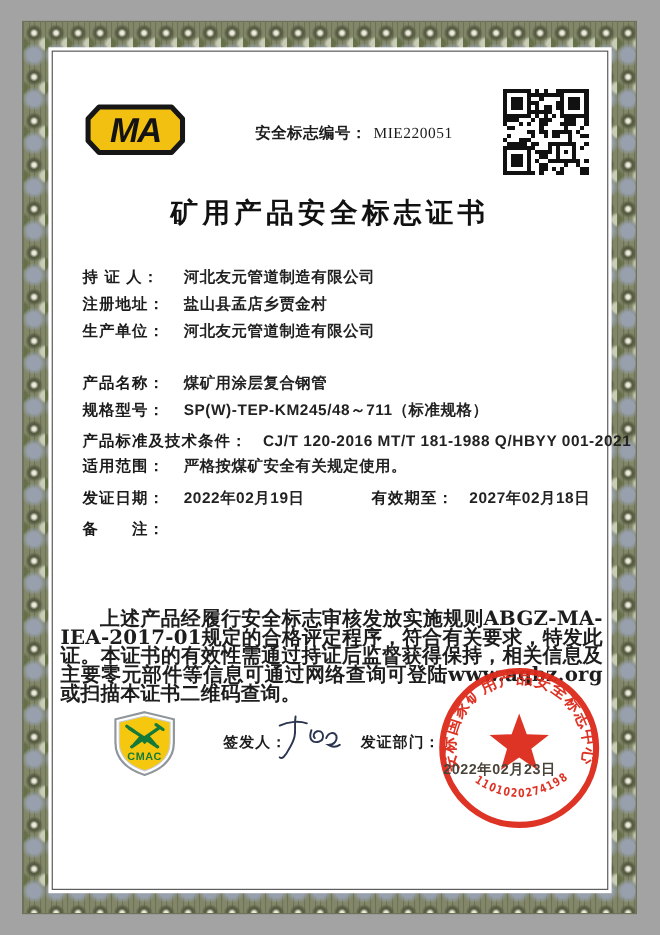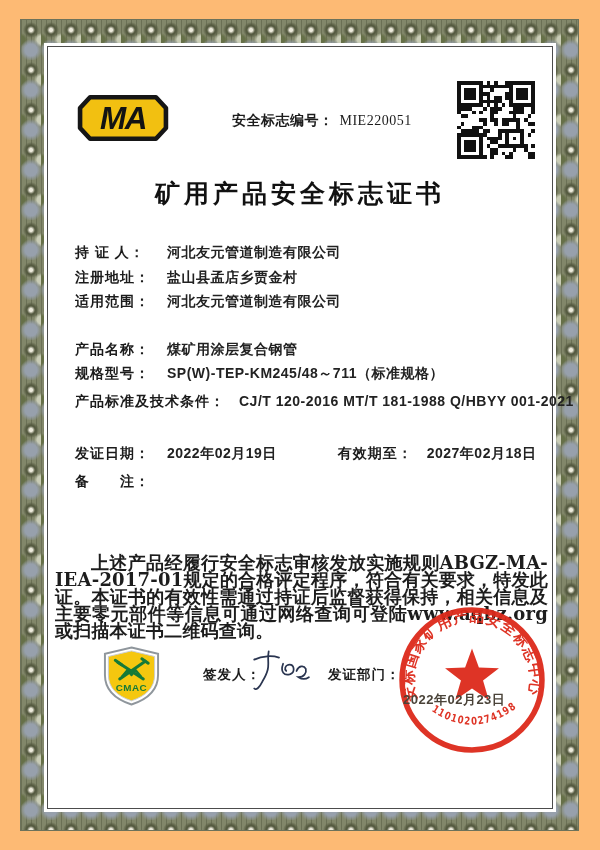--- a/index.html
+++ b/index.html
@@ -1,19 +1,19 @@
 <!DOCTYPE html>
 <html><head>
 <meta charset="utf-8">
 <style>
   * { margin:0; padding:0; box-sizing:border-box; }
   html,body { background:#ffffff; }
   body { font-family:"Liberation Sans", sans-serif; }
   .page {
-    position:relative; width:600px; height:850px; background:#fdba74;
+    position:relative; width:600px; height:850px; background:#a3a3a3;
     overflow:hidden;
   }
   
   .frame {
     position:absolute; left:20px; top:19px; right:21px; bottom:19px;
     background-color:#82876a;
     background-image:
       radial-gradient(circle 4px  at 10px 10px, #eceadb 1.5px, rgba(0,0,0,0) 4px),
       radial-gradient(circle 8px  at 10px 10px, #565b41 5px,  rgba(0,0,0,0) 8px),
       radial-gradient(circle 11px at 10px 30px, #97a0ac 6px,  rgba(0,0,0,0) 11px),
@@ -238,30 +238,33 @@
 
   <div class="abs title">矿用产品安全标志证书</div>
 
   <div class="abs row" style="top:243px">
     <span class="lbl lbl-w">持 证 人：</span><span class="gap"></span><span class="val">河北友元管道制造有限公司</span>
   </div>
   <div class="abs row" style="top:268px">
     <span class="lbl lbl-w">注册地址：</span><span class="gap"></span><span class="val">盐山县孟店乡贾金村</span>
   </div>
   <div class="abs row" style="top:292px">
-    <span class="lbl lbl-w">适用范围：</span><span class="gap"></span><span class="val">河北友元管道制造有限公司</span>
+    <span class="lbl lbl-w">生产单位：</span><span class="gap"></span><span class="val">河北友元管道制造有限公司</span>
   </div>
   <div class="abs row" style="top:340px">
     <span class="lbl lbl-w">产品名称：</span><span class="gap"></span><span class="val">煤矿用涂层复合钢管</span>
   </div>
   <div class="abs row" style="top:364px">
     <span class="lbl lbl-w">规格型号：</span><span class="gap"></span><span class="val val-model" style="font-weight:bold">SP(W)-TEP-KM245/48～711（标准规格）</span>
   </div>
   <div class="abs row" style="top:392px">
     <span class="lbl">产品标准及技术条件：</span><span class="gap-s"></span><span class="val val-tech">CJ/T 120-2016 MT/T 181-1988 Q/HBYY 001-2021</span>
+  </div>
+  <div class="abs row" style="top:415px">
+    <span class="lbl lbl-w">适用范围：</span><span class="gap"></span><span class="val">严格按煤矿安全有关规定使用。</span>
   </div>
 
   <div class="abs row" style="top:444px">
     <span class="lbl lbl-w">发证日期：</span><span class="gap"></span><span class="val val-tech">2022年02月19日</span>
     <span style="display:inline-block;width:52px"></span>
     <span class="lbl">有效期至：</span><span class="gap-s"></span><span class="val val-tech">2027年02月18日</span>
   </div>
 
   <div class="abs row" style="top:472px">
     <span class="lbl">备　　注：</span>

